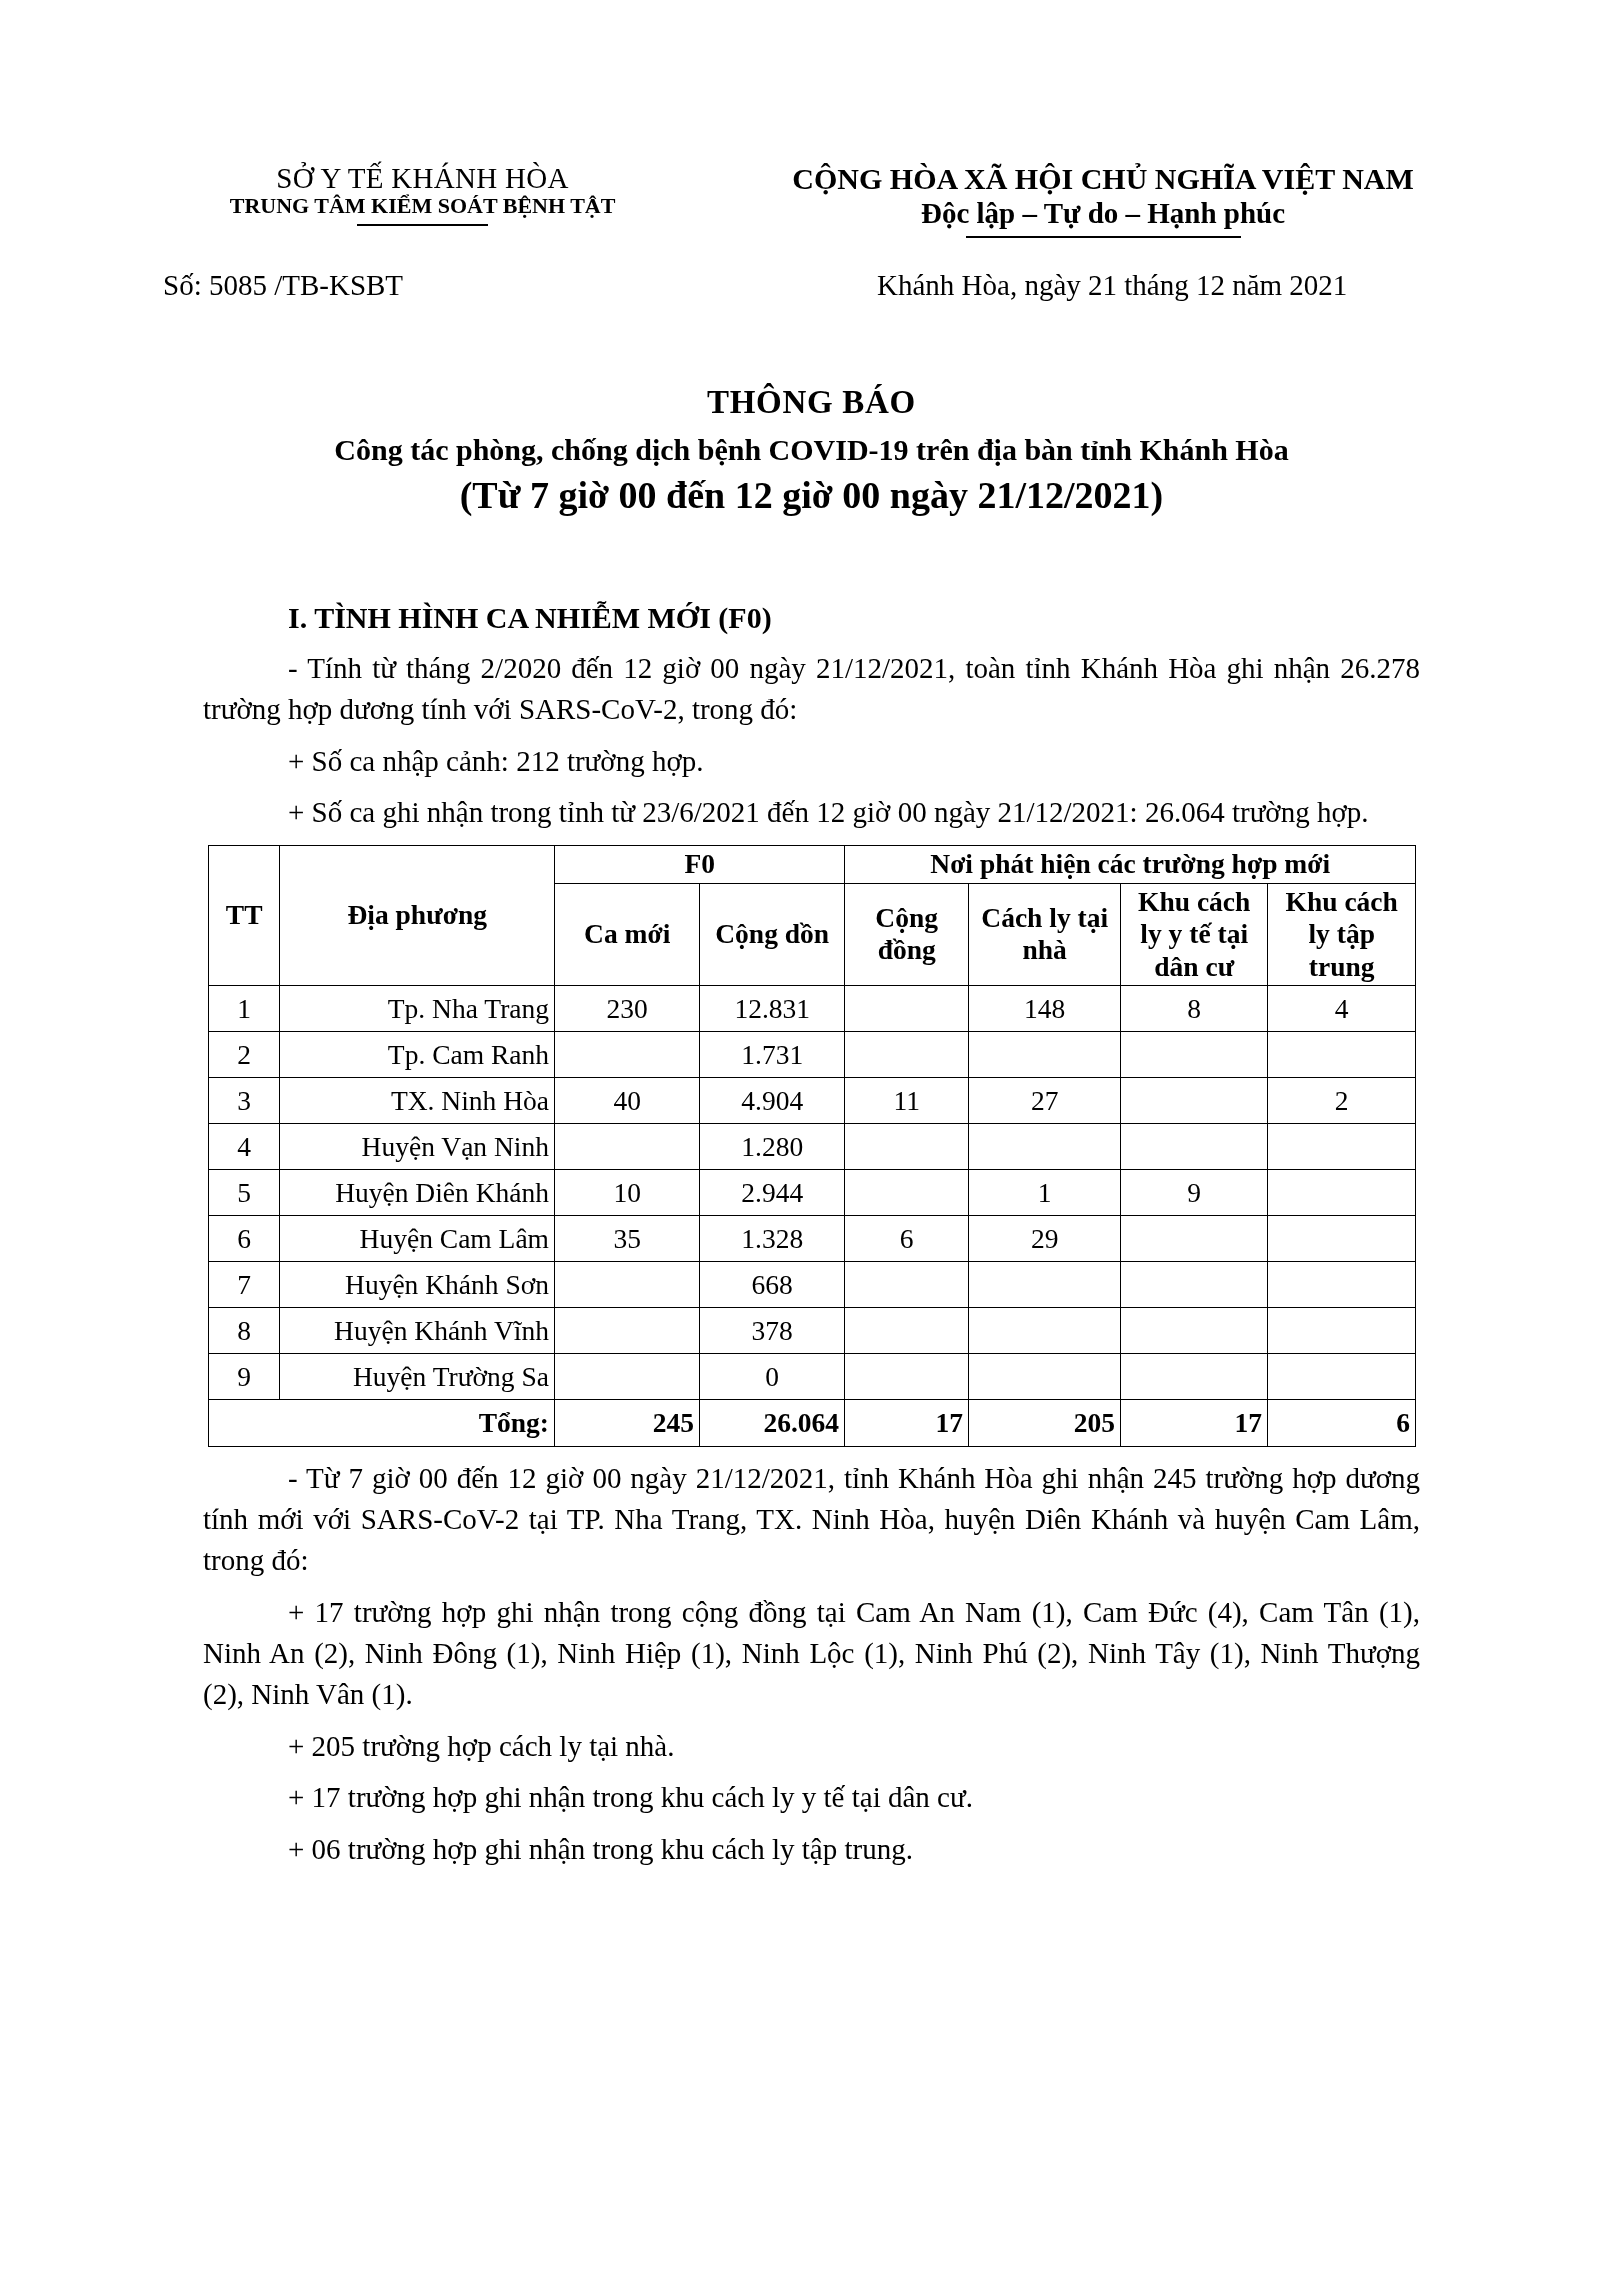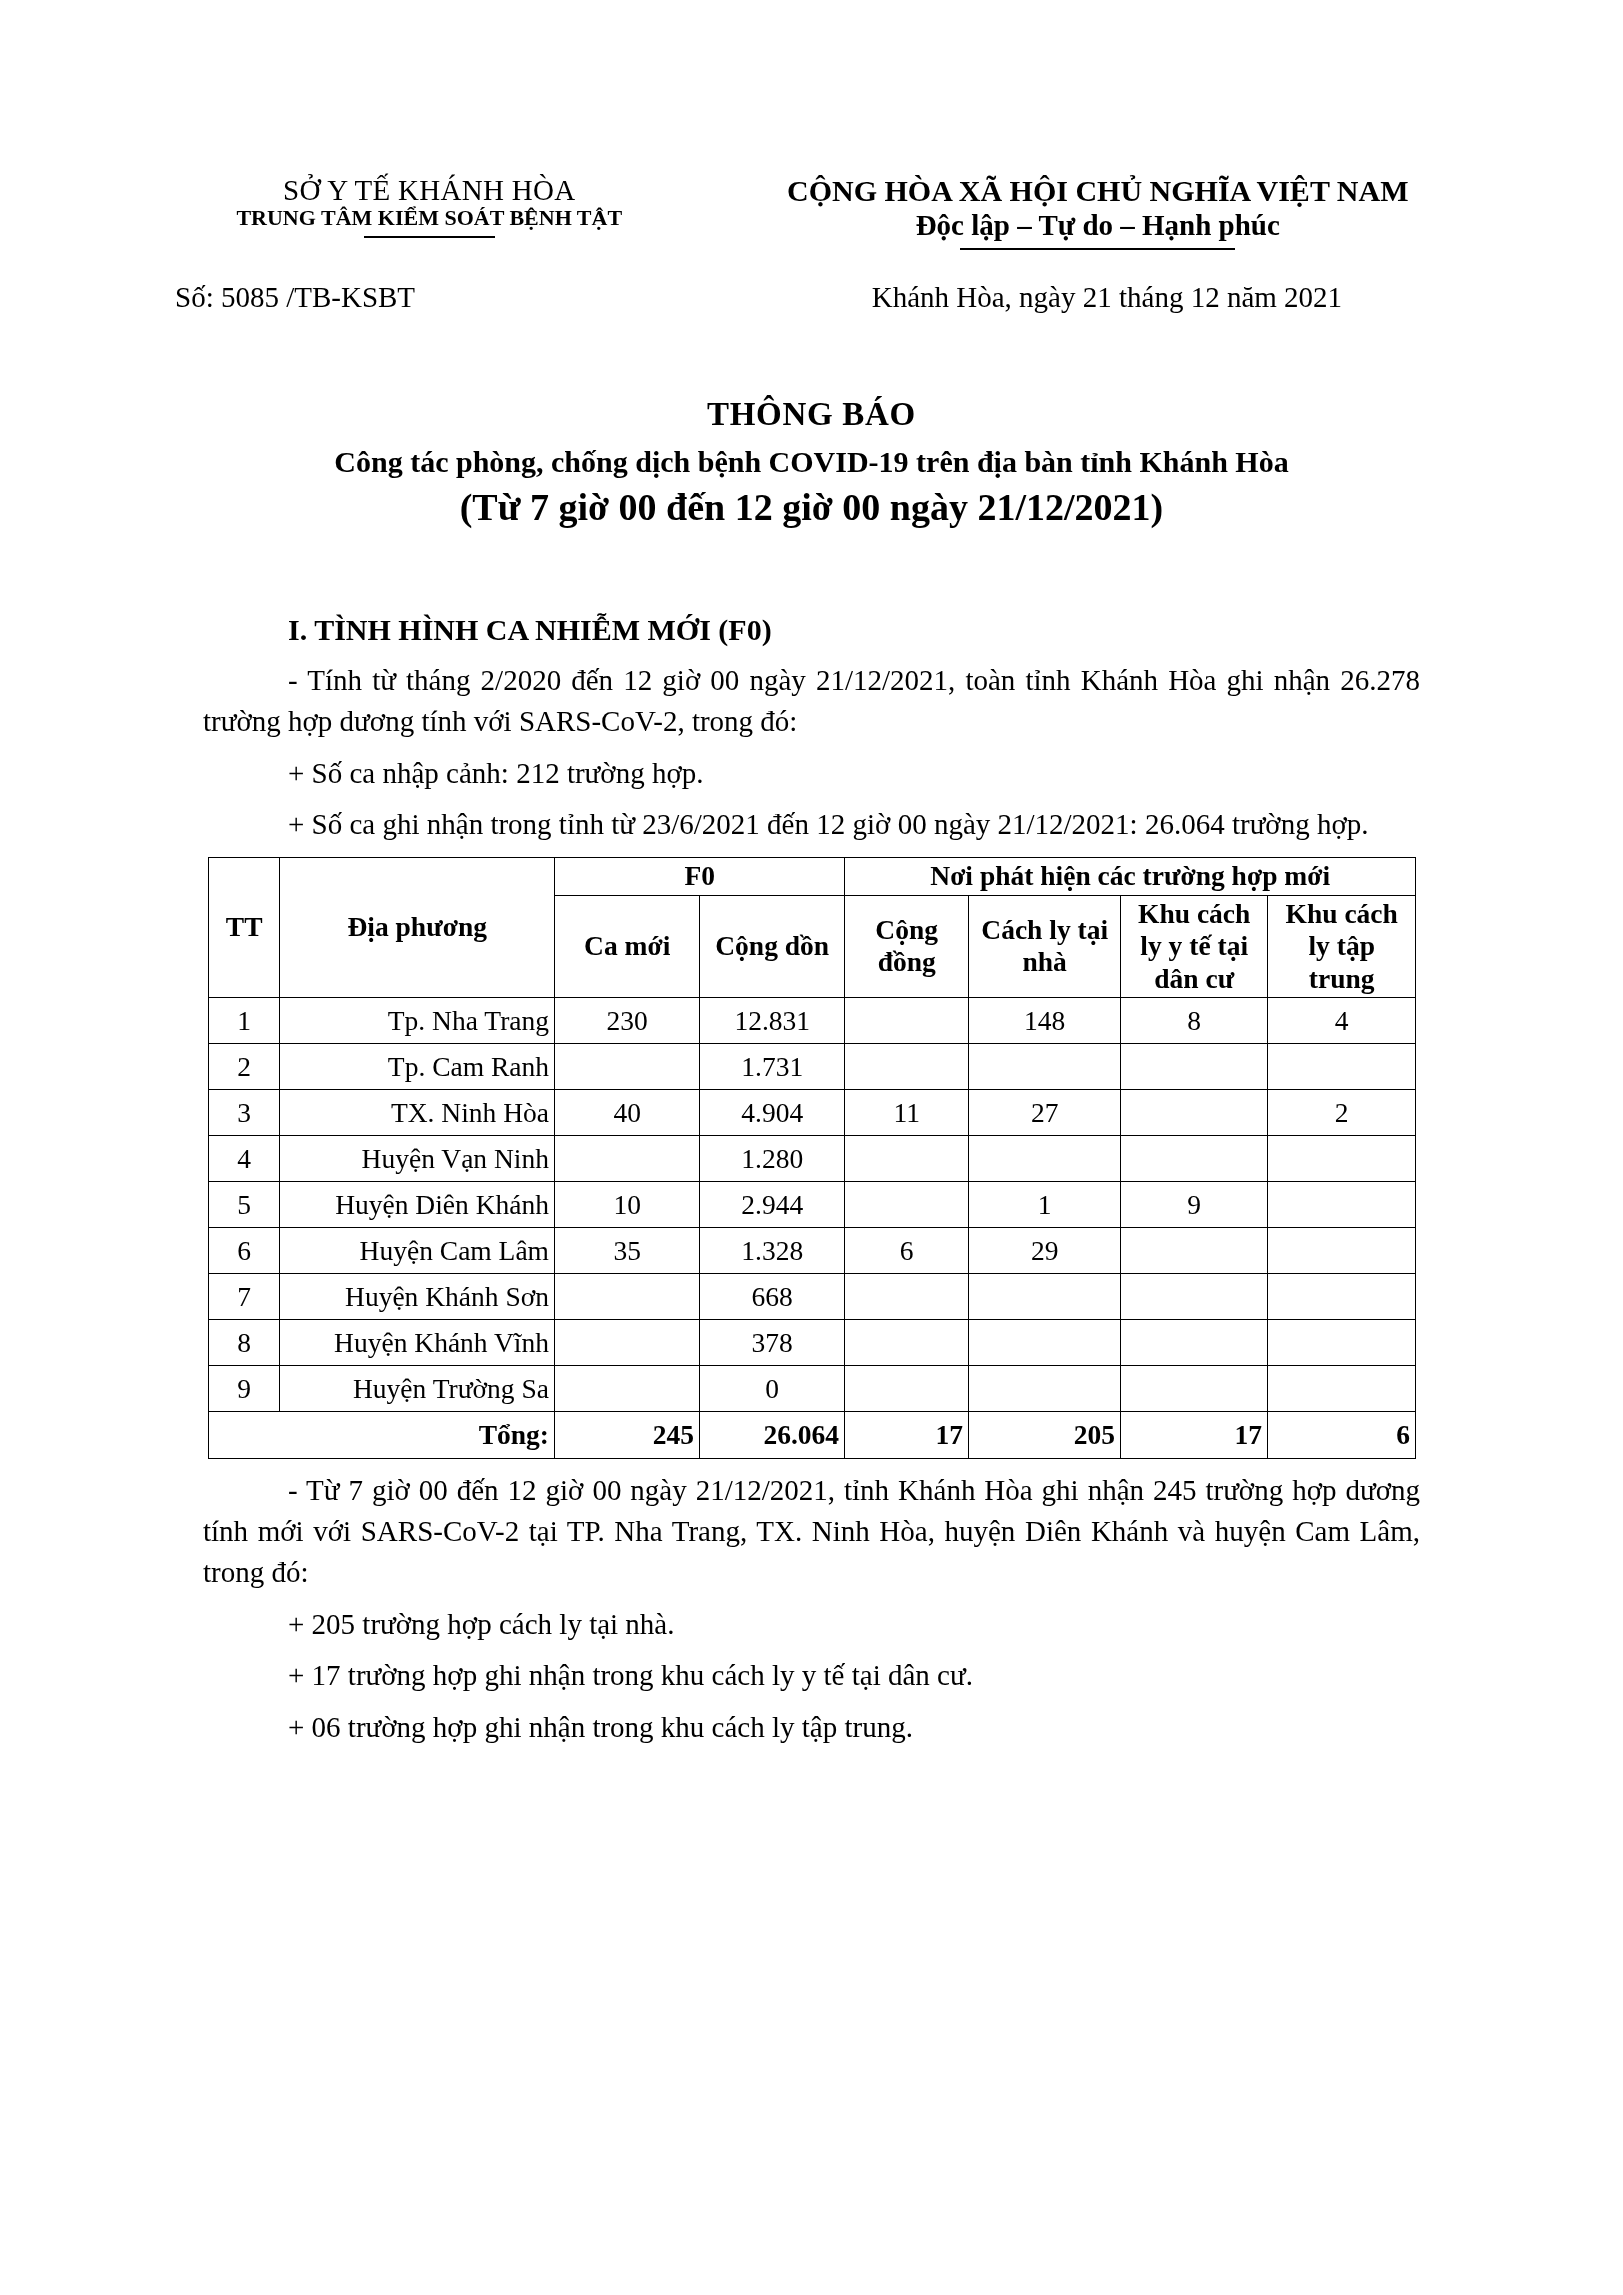--- a/index.html
+++ b/index.html
@@ -14,21 +14,21 @@
     color: #000000;
     position: relative;
     overflow: hidden;
   }
 
   .page {
     width: 1623px;
     height: 2295px;
     position: relative;
     box-sizing: border-box;
-    padding: 12px;
+    padding: 0;
   }
 
   
   .doc-header {
     display: flex;
     width: 100%;
     padding-top: 162px;
     box-sizing: border-box;
   }
   .hdr-left {
@@ -349,19 +349,20 @@
           <td class="c-num">26.064</td>
           <td class="c-num">17</td>
           <td class="c-num">205</td>
           <td class="c-num">17</td>
           <td class="c-num">6</td>
         </tr>
       </tbody>
     </table>
 
     <p class="body-par">- Từ 7 giờ 00 đến 12 giờ 00 ngày 21/12/2021, tỉnh Khánh Hòa ghi nhận 245 trường hợp dương tính mới với SARS-CoV-2 tại TP. Nha Trang, TX. Ninh Hòa, huyện Diên Khánh và huyện Cam Lâm, trong đó:</p>
+    <p class="body-par">+ 17 trường hợp ghi nhận trong cộng đồng tại Cam An Nam (1), Cam Đức (4), Cam Tân (1), Ninh An (2), Ninh Đông (1), Ninh Hiệp (1), Ninh Lộc (1), Ninh Phú (2), Ninh Tây (1), Ninh Thượng (2), Ninh Vân (1).</p>
     <p class="body-par">+ 205 trường hợp cách ly tại nhà.</p>
     <p class="body-par">+ 17 trường hợp ghi nhận trong khu cách ly y tế tại dân cư.</p>
     <p class="body-par">+ 06 trường hợp ghi nhận trong khu cách ly tập trung.</p>
 
   </div>
 </div>
 
 
 </body></html>

